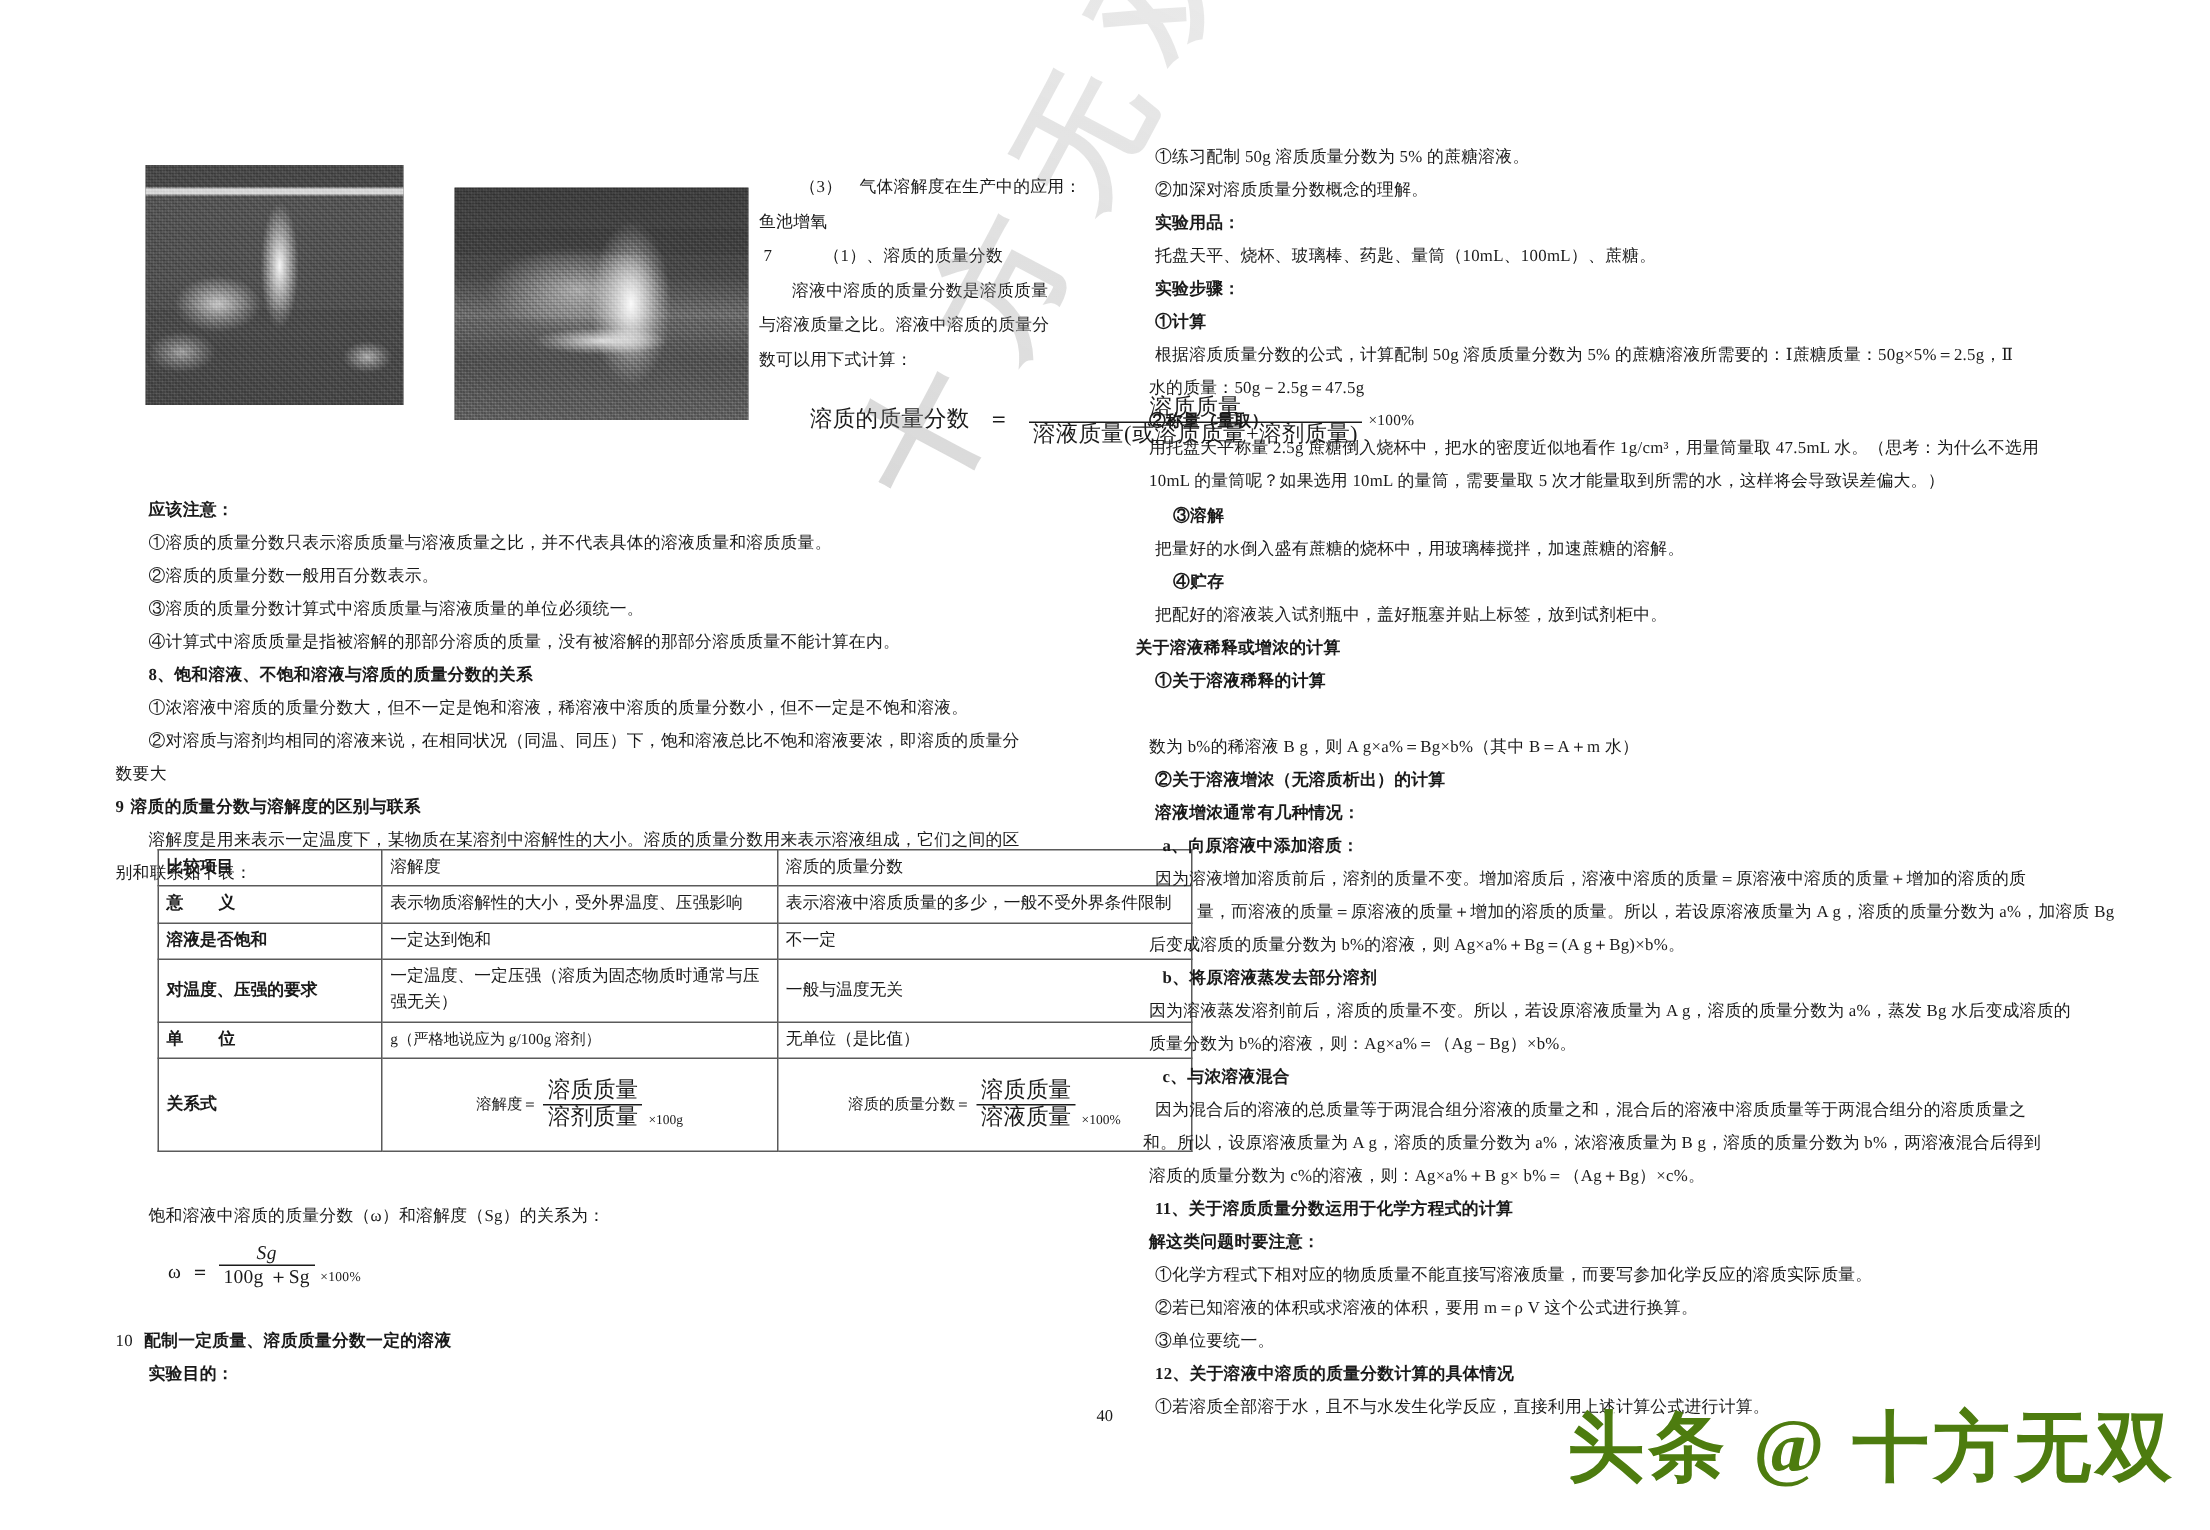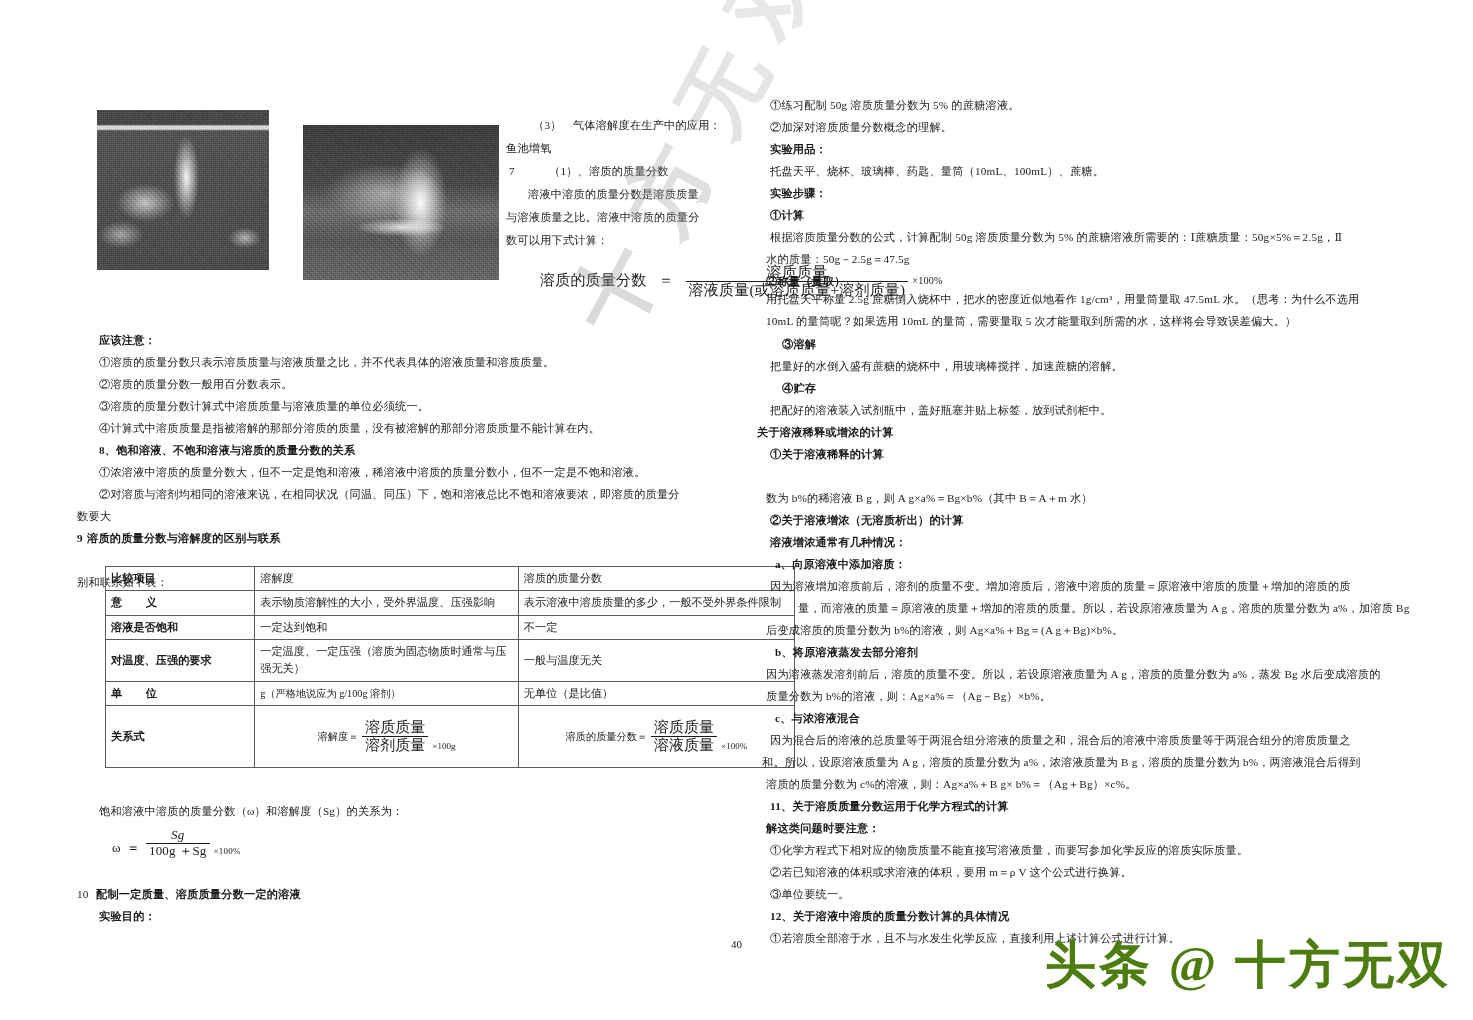--- a/index.html
+++ b/index.html
@@ -113,20 +113,21 @@
   <div class="t" style="left:99px;top:398px;">③溶质的质量分数计算式中溶质质量与溶液质量的单位必须统一。</div>
   <div class="t" style="left:99px;top:420px;">④计算式中溶质质量是指被溶解的那部分溶质的质量，没有被溶解的那部分溶质质量不能计算在内。</div>
 
   <div class="t b" style="left:99px;top:442px;">8、饱和溶液、不饱和溶液与溶质的质量分数的关系</div>
   <div class="t" style="left:99px;top:464px;">①浓溶液中溶质的质量分数大，但不一定是饱和溶液，稀溶液中溶质的质量分数小，但不一定是不饱和溶液。</div>
   <div class="t" style="left:99px;top:486px;">②对溶质与溶剂均相同的溶液来说，在相同状况（同温、同压）下，饱和溶液总比不饱和溶液要浓，即溶质的质量分</div>
   <div class="t" style="left:77px;top:508px;">数要大</div>
 
   <div class="t b" style="left:77px;top:530px;">9</div>
   <div class="t b" style="left:87px;top:530px;">溶质的质量分数与溶解度的区别与联系</div>
+  <div class="t" style="left:99px;top:552px;">溶解度是用来表示一定温度下，某物质在某溶剂中溶解性的大小。溶质的质量分数用来表示溶液组成，它们之间的区</div>
   <div class="t" style="left:77px;top:574px;">别和联系如下表：</div>
 
   <table id="compare-table">
     <tbody>
         <tr>
       <td class="lbl">比较项目</td>
       <td class="c1" style="font-weight:normal;">溶解度</td>
       <td class="c2" style="font-weight:normal;">溶质的质量分数</td>
     </tr>
     <tr>

